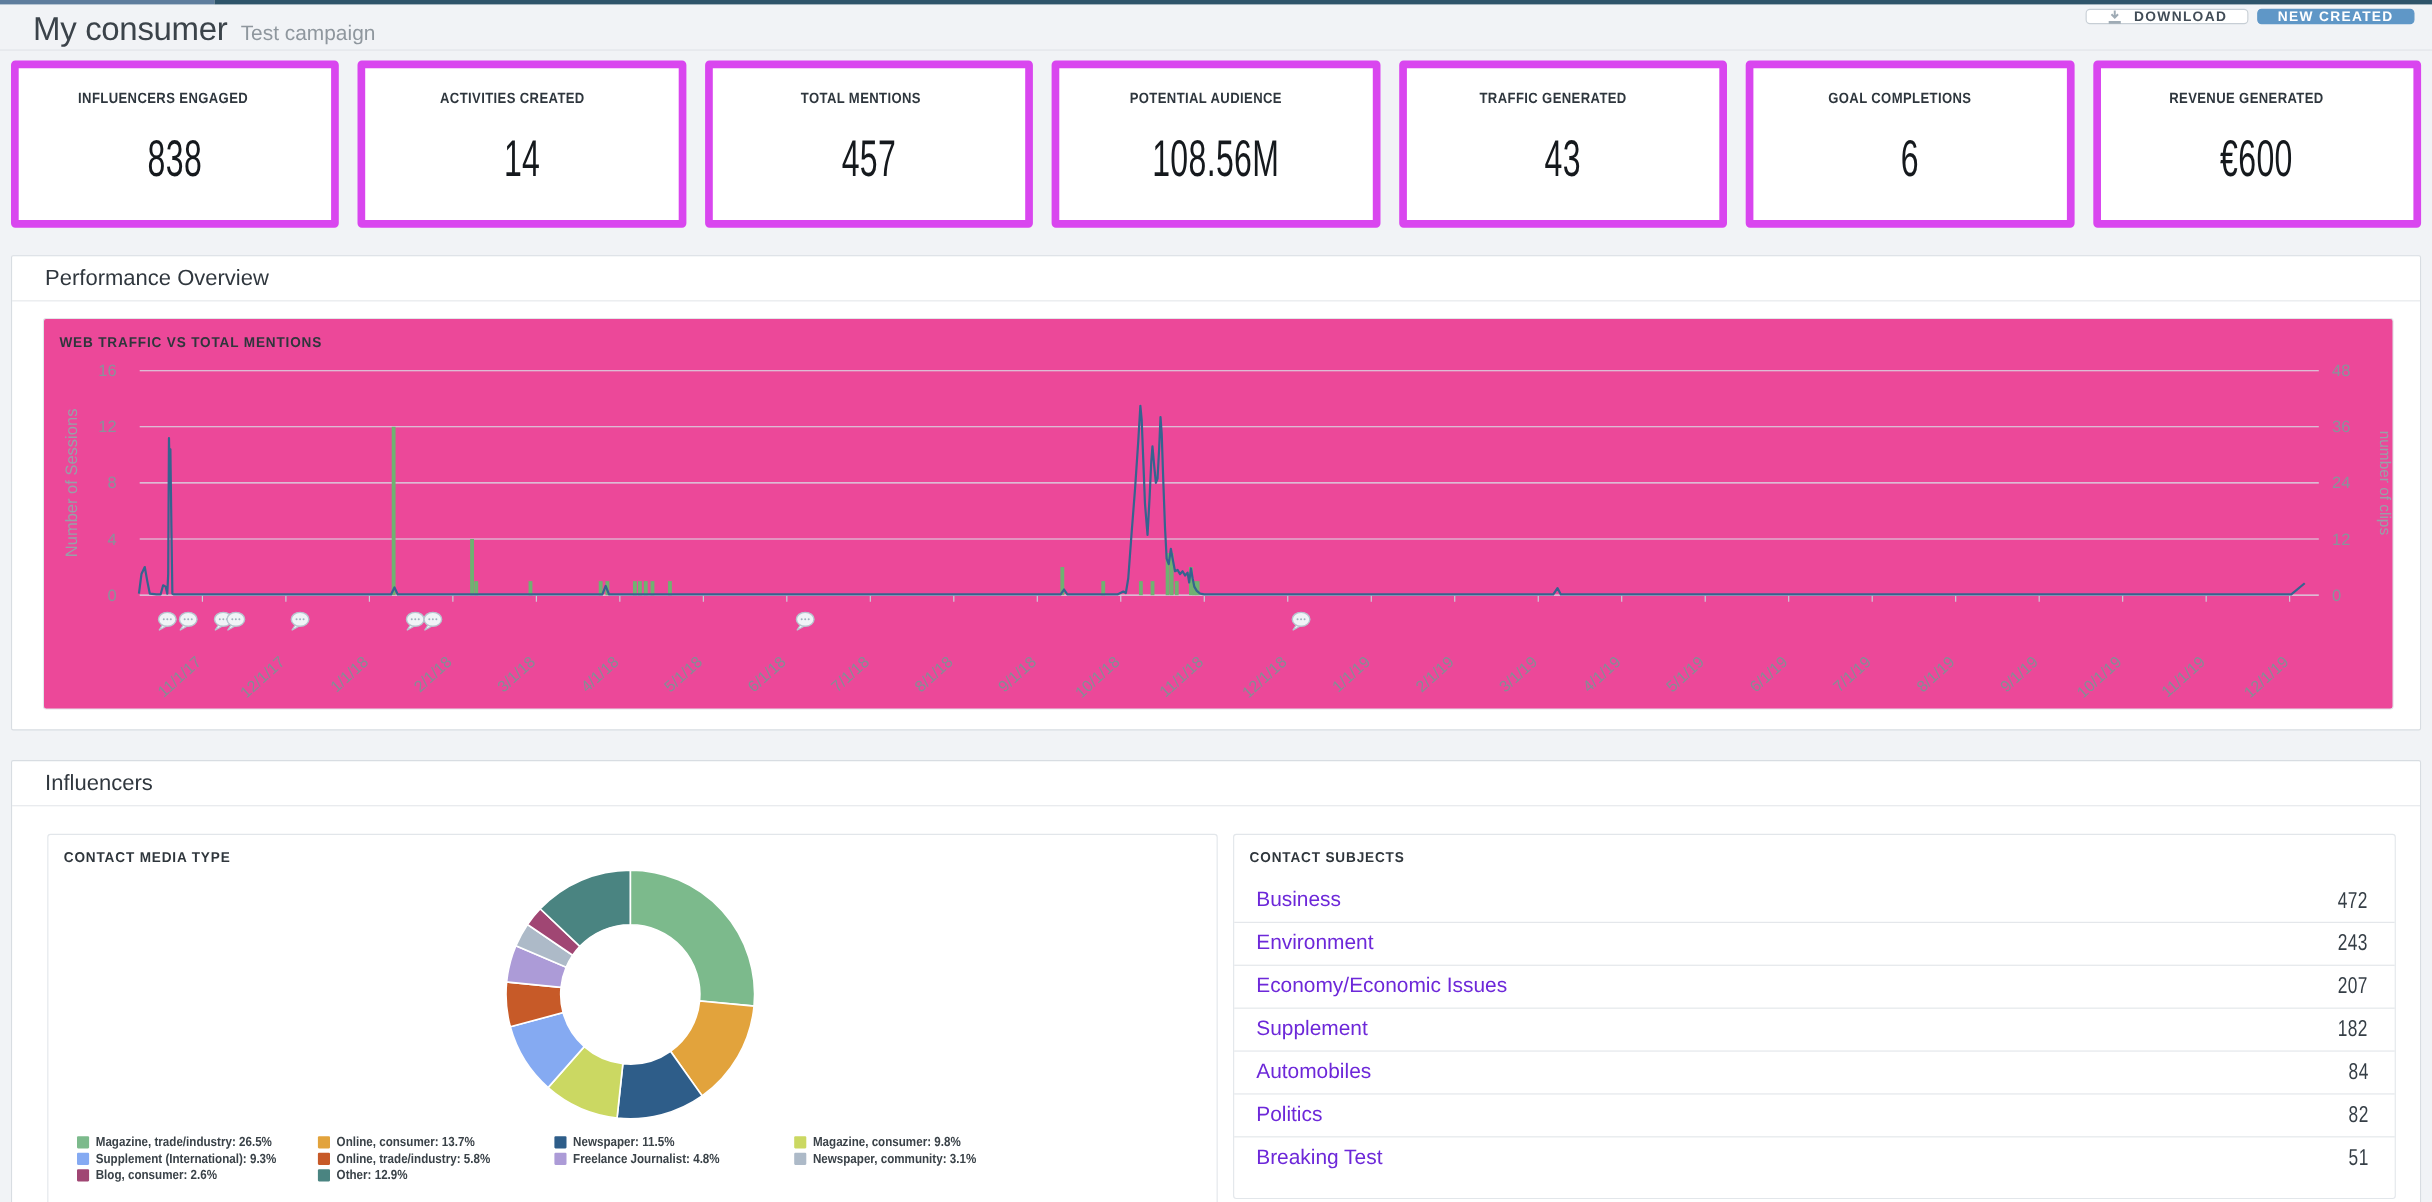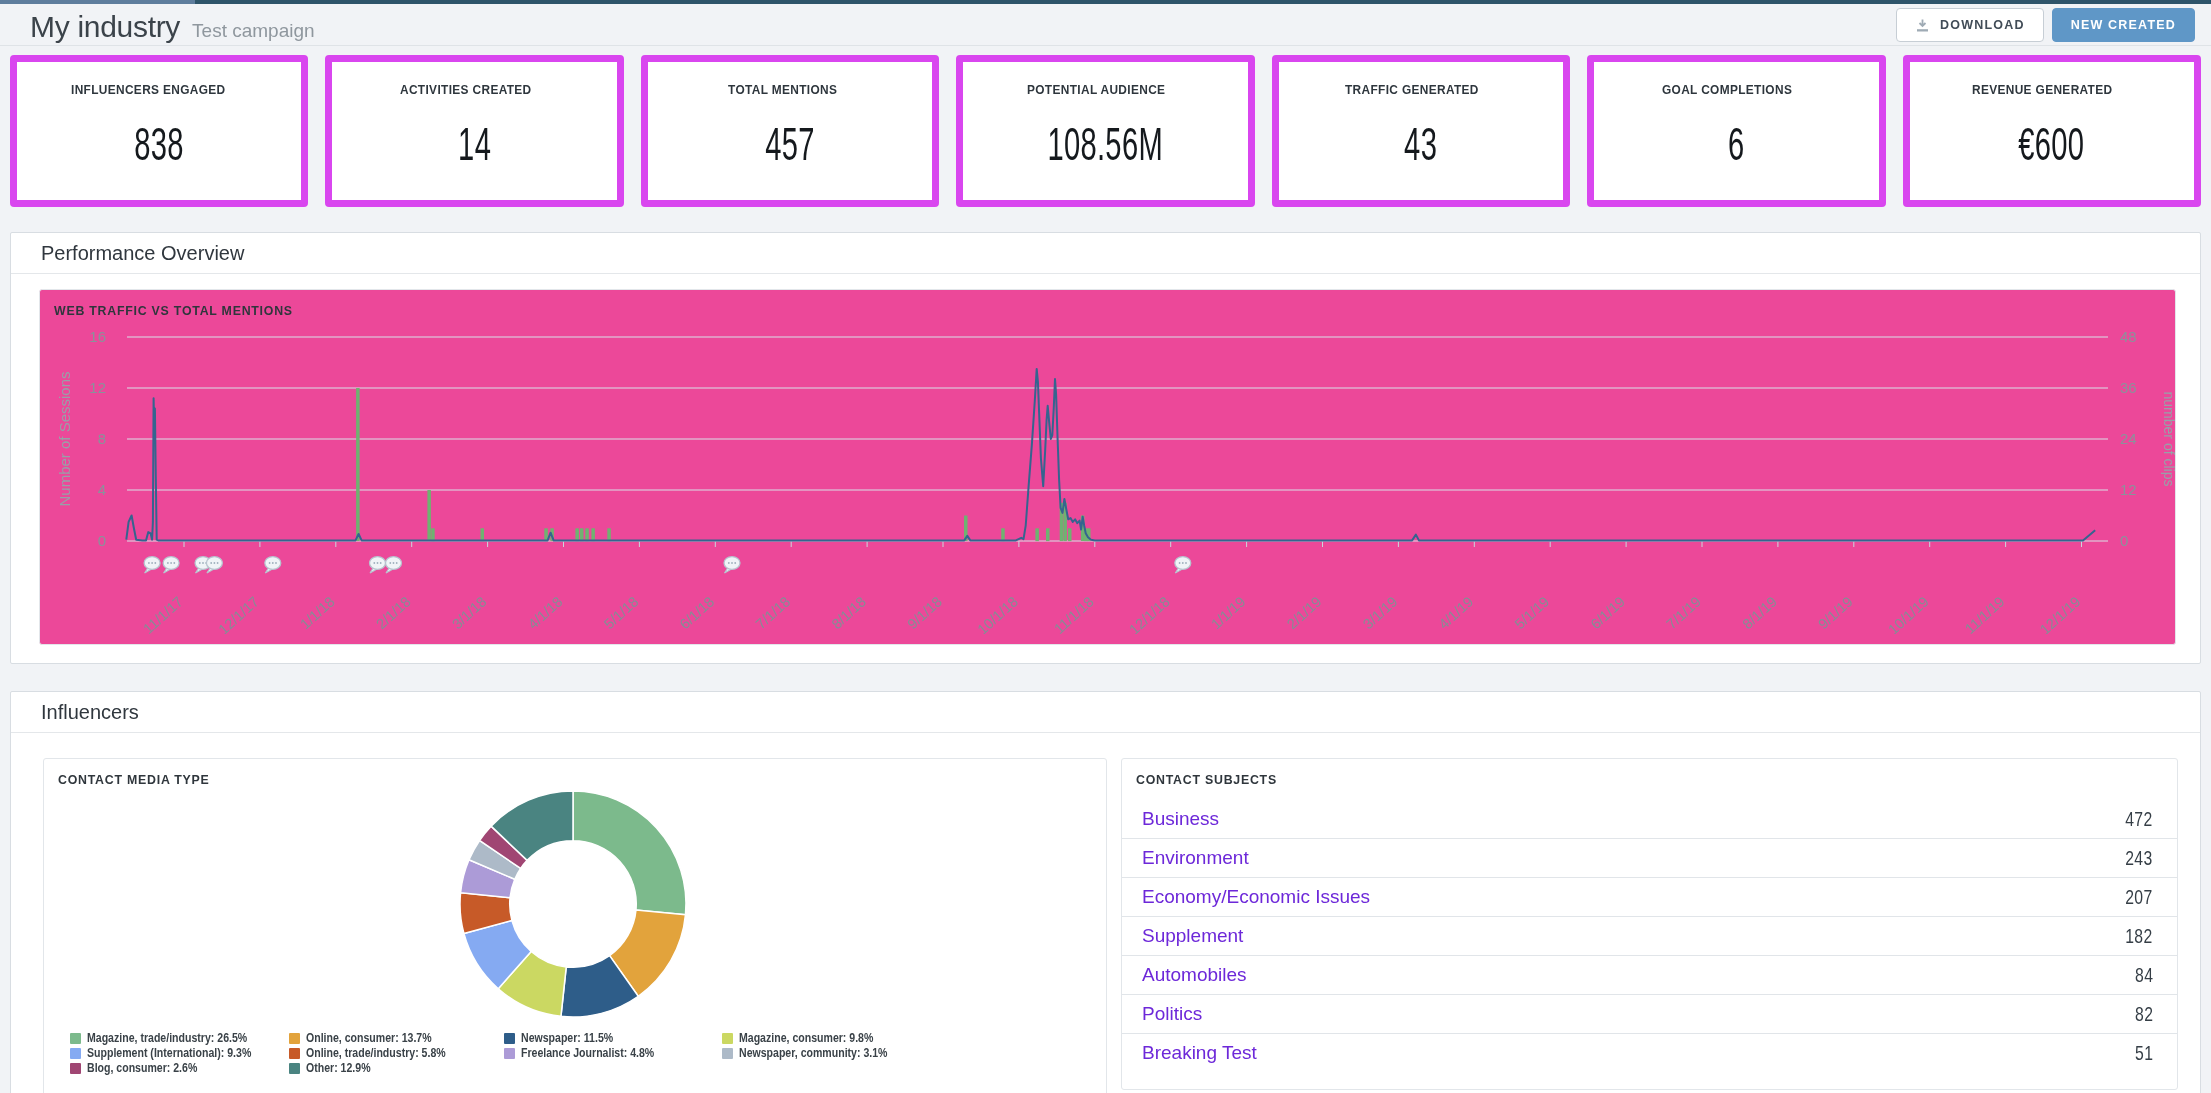--- a/index.html
+++ b/index.html
@@ -7,21 +7,21 @@
   body { font-family: "Liberation Sans", sans-serif; background: #f1f3f6; color:#333a41; }
 
   .topbar { height:4px; width:100%; display:flex; }
   .topbar .seg1 { width:195px; background:#5e7d9d; }
   .topbar .seg2 { flex:1; background:#2e546a; }
 
   .header { position:relative; height:42px; border-bottom:1px solid #dfe3e7; padding:6px 16px 0 30px; display:flex; align-items:baseline; gap:12px; }
   .page-title { font-size:30px; font-weight:400; color:#3b434a; letter-spacing:-0.3px; }
   .page-subtitle { font-size:19px; color:#8f979e; }
   .header-buttons { position:absolute; right:16px; top:4px; display:flex; gap:8px; }
-  .btn { height:34px; border-radius:4px; font-size:12.5px; font-weight:700; letter-spacing:1.2px; display:flex; align-items:center; padding:0 18px; cursor:pointer; }
+  .btn { height:14px; border-radius:4px; font-size:12.5px; font-weight:700; letter-spacing:1.2px; display:flex; align-items:center; padding:0 18px; cursor:pointer; }
   .btn-download { background:#fff; border:1px solid #c7ced5; color:#414c57; gap:10px; }
   .btn-primary { background:#5f97c7; border:1px solid #5f97c7; color:#fff; }
 
   .stats-row { display:flex; gap:17px; margin:9px 10px 0 10px; }
   .stat-card { flex:1; height:152px; background:#fff; border:7px solid #d946ef; border-radius:4px; padding:20px 20px 10px 20px; display:flex; flex-direction:column;align-items:center; }
   .stat-label { font-size:13.5px; font-weight:700; color:#2e363d; letter-spacing:0.4px; }
   .stat-label > span { display:inline-block; transform:scaleX(0.88); transform-origin:0 50%; white-space:nowrap; }
   .stat-value { flex:1; display:flex; align-items:center; justify-content:center; font-size:47px; font-weight:400; color:#15191d; }
   .stat-value > span { display:inline-block; transform:scaleX(0.62); transform-origin:50% 50%; letter-spacing:0.5px; }
 
@@ -59,21 +59,21 @@
 </style>
 </head>
 <body>
 
 <div class="topbar">
   <div class="seg1"></div>
   <div class="seg2"></div>
 </div>
 
 <div class="header">
-  <div class="page-title">My industry</div>
+  <div class="page-title">My consumer</div>
   <div class="page-subtitle">Test campaign</div>
   <div class="header-buttons">
     <div class="btn btn-download">
       <span style="display:flex;">
         <svg width="15" height="15" viewBox="0 0 15 15">
             <path d="M7.5 1.5 v6 M4.5 5 l3 3 3-3" stroke="#9fabb5" stroke-width="1.8" fill="none"></path>
             <path d="M2 11.2 h11 v2.3 H2 z" fill="#9fabb5"></path>
           </svg>
       </span>
       <span>DOWNLOAD</span>

